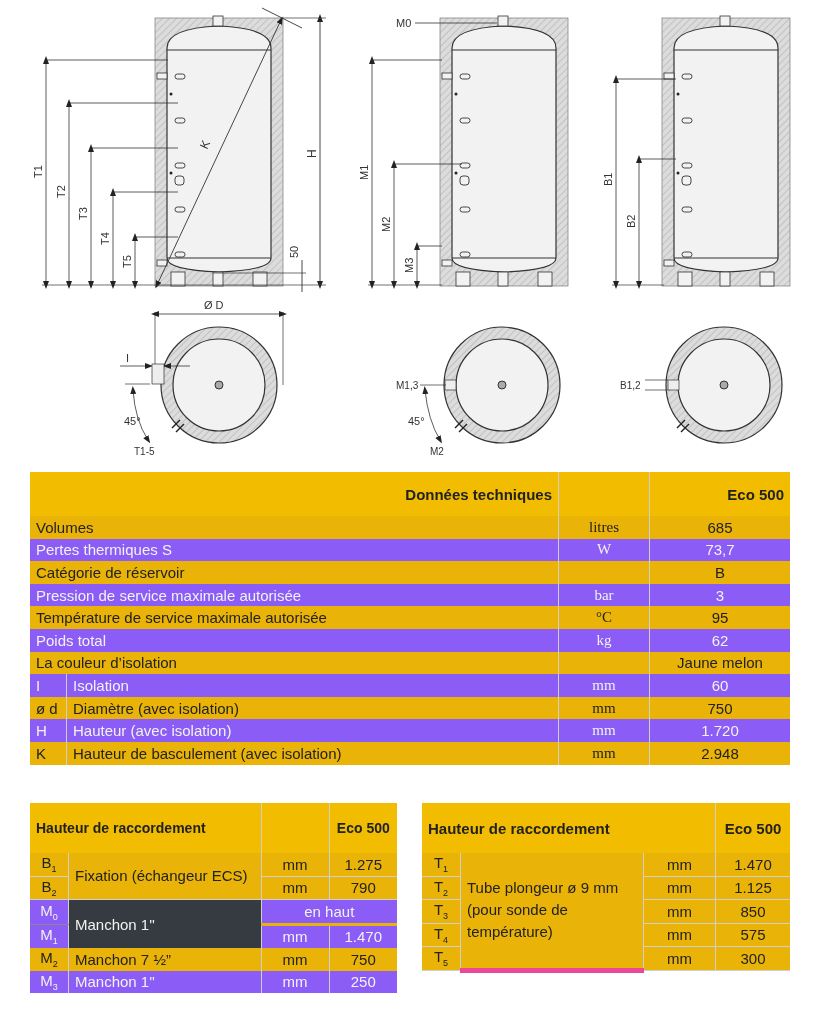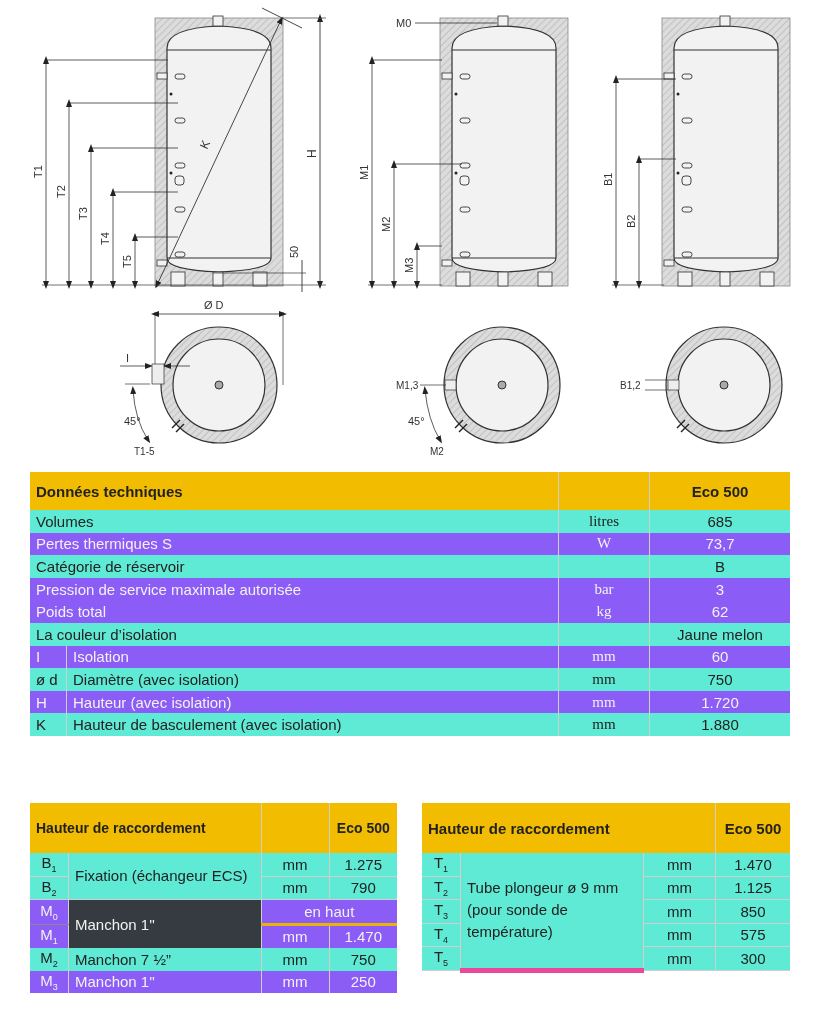--- a/index.html
+++ b/index.html
@@ -5,27 +5,27 @@
   html, body { margin: 0; padding: 0; background: #ffffff; }
   body { width: 830px; height: 1030px; position: relative; overflow: hidden;
          font-family: "Liberation Sans", "DejaVu Sans", sans-serif; color: #222; }
   #diagrams { position: absolute; left: 0; top: 0; width: 830px; height: 465px; }
   #diagrams text { font-family: "Liberation Sans", sans-serif; fill: #333; }
 
   table { border-collapse: collapse; position: absolute; font-family: "Liberation Sans", sans-serif; }
   td { padding: 0 6px; height: 22.6px; font-size: 15px; white-space: nowrap; }
   .hdr td { background: #f2bd00; color: #222; font-weight: bold; font-size: 15px; }
   .dark td { background: #8b5cf6; color: #f2f2f2; }
-  .light td { background: #5eead4; color: #222; }
+  .light td { background: #eab308; color: #222; }
   .c { text-align: center; }
   .bl { border-left: 1px solid #cfcfcf; }
   .bb td { border-bottom: 1px solid #cfcfcf; }
 
   #main-table { left: 30px; top: 472px; width: 760px; }
-  #main-table .hdr td { height: 38px; }
+  #main-table .hdr td { height: 44px; text-align: right; }
   #main-table td.col-unit { width: 78px; font-family: Liberation Serif, serif; }
   #main-table td.col-val { width: 128px; }
   #main-table td.col-sym { width: 24px; }
 
   #b-table { left: 30px; top: 803px; width: 367px; }
   #b-table .hdr td { height: 50px; line-height: 20px; }
   #b-table td { height: 22.5px; }
   #b-table td.sym { width: 26px; text-align: center; }
 
   #t-table { left: 422px; top: 803px; width: 368px; }
@@ -201,20 +201,25 @@
       <tr class="light">
         <td colspan="2">Catégorie de réservoir</td>
         <td class="col-unit c bl"></td>
         <td class="col-val c bl">B</td>
       </tr>
       <tr class="dark">
         <td colspan="2">Pression de service maximale autorisée</td>
         <td class="col-unit c bl">bar</td>
         <td class="col-val c bl">3</td>
       </tr>
+      <tr class="light">
+        <td colspan="2">Température de service maximale autorisée</td>
+        <td class="col-unit c bl">°C</td>
+        <td class="col-val c bl">95</td>
+      </tr>
       <tr class="dark">
         <td colspan="2">Poids total</td>
         <td class="col-unit c bl">kg</td>
         <td class="col-val c bl">62</td>
       </tr>
       <tr class="light">
         <td colspan="2">La couleur d’isolation</td>
         <td class="col-unit c bl"></td>
         <td class="col-val c bl">Jaune melon</td>
       </tr>
@@ -233,21 +238,21 @@
       <tr class="dark">
         <td class="col-sym">H</td>
         <td class="bl">Hauteur (avec isolation)</td>
         <td class="col-unit c bl">mm</td>
         <td class="col-val c bl">1.720</td>
       </tr>
       <tr class="light">
         <td class="col-sym">K</td>
         <td class="bl">Hauteur de basculement (avec isolation)</td>
         <td class="col-unit c bl">mm</td>
-        <td class="col-val c bl">1.880</td>
+        <td class="col-val c bl">2.948</td>
       </tr>
     </tbody>
 </table>
 
 <table id="b-table">
   <tbody>
       <tr class="hdr">
     <td colspan="2" style="font-size:14px;width:185px;white-space:normal">Hauteur de raccordement</td>
     <td class="bl" style="width:55px"></td>
     <td class="c bl" style="font-size:14px">Eco 500</td>

